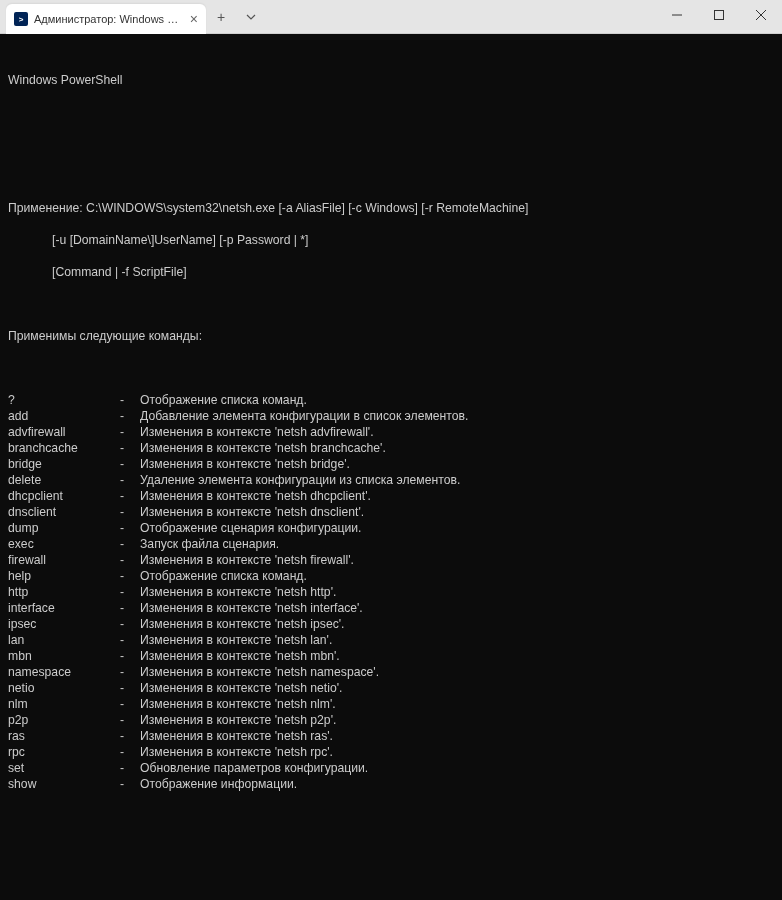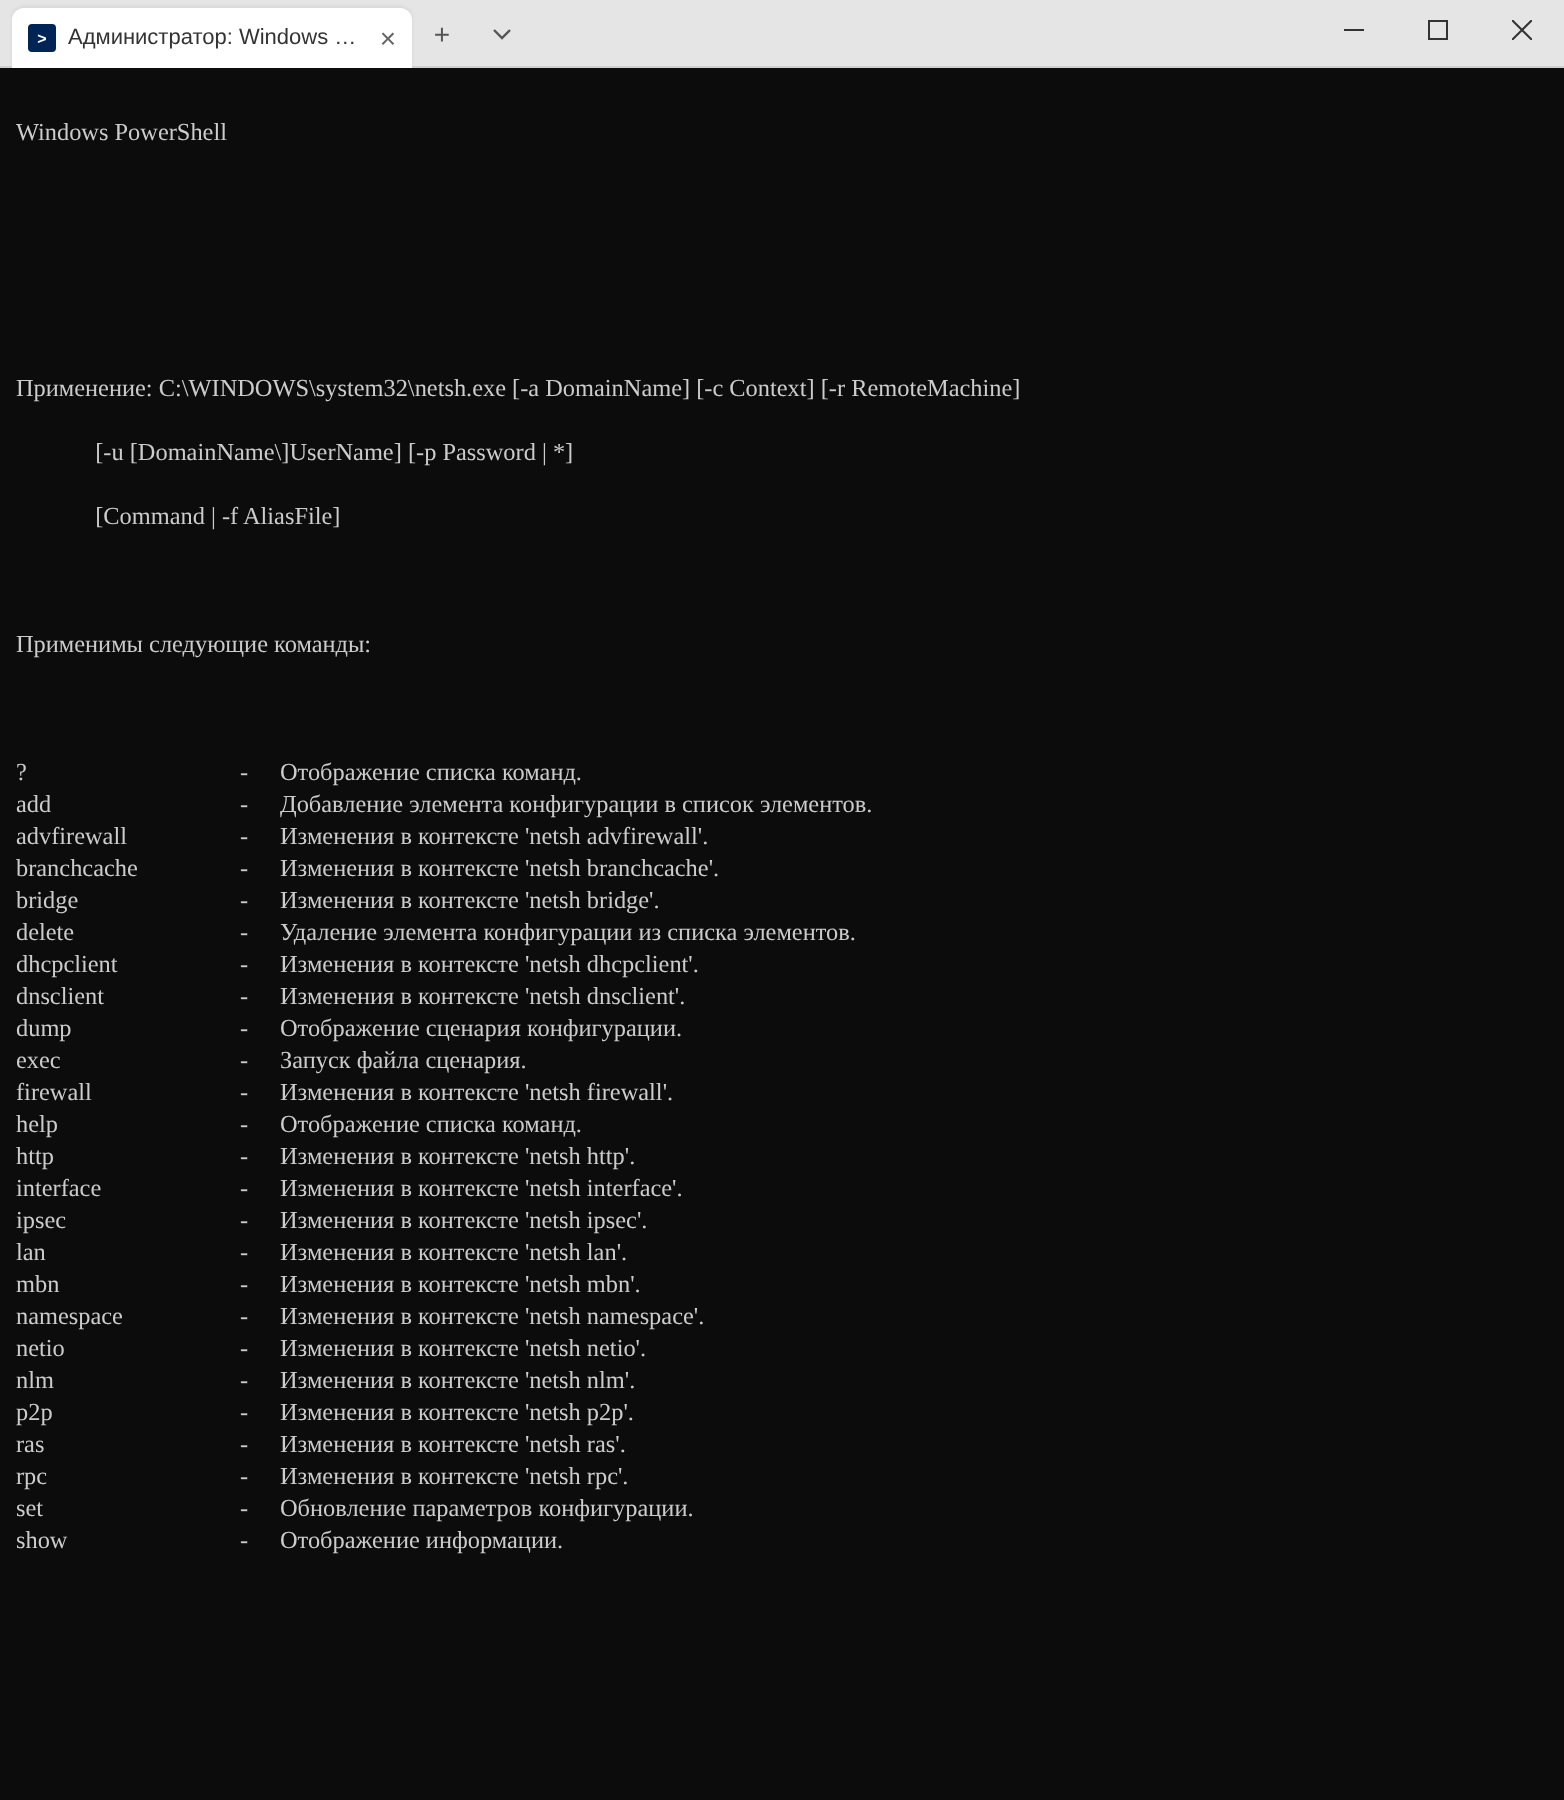--- a/index.html
+++ b/index.html
@@ -88,24 +88,24 @@
       display: flex;
       align-items: center;
       justify-content: center;
       font-size: 12px;
       color: #333;
     }
     .terminal {
       flex: 1;
       background: #0c0c0c;
       color: #cccccc;
-      font-family: Liberation Serif, serif;
+      font-family: Liberation Sans, sans-serif;
       font-size: 12.2px;
       line-height: 16px;
-      padding: 8px 8px;
+      padding: 22px 8px;
       overflow: auto;
       white-space: pre;
       position: relative;
     }
     .terminal::-webkit-scrollbar { width: 14px; }
     .terminal::-webkit-scrollbar-track { background: #f0f0f0; }
     .terminal::-webkit-scrollbar-thumb { background: #c0c0c0; }
     .cmd-row { display: flex; }
     .cmd-name { min-width: 112px; display: inline-block; }
     .cmd-sep  { min-width: 20px; display: inline-block; }
@@ -147,23 +147,23 @@
         </svg>
     </div>
   </div>
 </div>
 
 <div class="terminal">
 <div>Windows PowerShell</div>
 <div>&nbsp;</div>
 <div>&nbsp;</div>
 <div>&nbsp;</div>
-<div>Применение: C:\WINDOWS\system32\netsh.exe [-a DomainName] [-c Context] [-r RemoteMachine]</div>
+<div>Применение: C:\WINDOWS\system32\netsh.exe [-a AliasFile] [-c Windows] [-r RemoteMachine]</div>
 <div>             [-u [DomainName\]UserName] [-p Password | *]</div>
-<div>             [Command | -f AliasFile]</div>
+<div>             [Command | -f ScriptFile]</div>
 <div>&nbsp;</div>
 <div>Применимы следующие команды:</div>
 <div>&nbsp;</div>
 <div id="commands-container"><div class="cmd-row"><span class="cmd-name">?</span><span class="cmd-sep">- </span><span>Отображение списка команд.</span></div><div class="cmd-row"><span class="cmd-name">add</span><span class="cmd-sep">- </span><span>Добавление элемента конфигурации в список элементов.</span></div><div class="cmd-row"><span class="cmd-name">advfirewall</span><span class="cmd-sep">- </span><span>Изменения в контексте 'netsh advfirewall'.</span></div><div class="cmd-row"><span class="cmd-name">branchcache</span><span class="cmd-sep">- </span><span>Изменения в контексте 'netsh branchcache'.</span></div><div class="cmd-row"><span class="cmd-name">bridge</span><span class="cmd-sep">- </span><span>Изменения в контексте 'netsh bridge'.</span></div><div class="cmd-row"><span class="cmd-name">delete</span><span class="cmd-sep">- </span><span>Удаление элемента конфигурации из списка элементов.</span></div><div class="cmd-row"><span class="cmd-name">dhcpclient</span><span class="cmd-sep">- </span><span>Изменения в контексте 'netsh dhcpclient'.</span></div><div class="cmd-row"><span class="cmd-name">dnsclient</span><span class="cmd-sep">- </span><span>Изменения в контексте 'netsh dnsclient'.</span></div><div class="cmd-row"><span class="cmd-name">dump</span><span class="cmd-sep">- </span><span>Отображение сценария конфигурации.</span></div><div class="cmd-row"><span class="cmd-name">exec</span><span class="cmd-sep">- </span><span>Запуск файла сценария.</span></div><div class="cmd-row"><span class="cmd-name">firewall</span><span class="cmd-sep">- </span><span>Изменения в контексте 'netsh firewall'.</span></div><div class="cmd-row"><span class="cmd-name">help</span><span class="cmd-sep">- </span><span>Отображение списка команд.</span></div><div class="cmd-row"><span class="cmd-name">http</span><span class="cmd-sep">- </span><span>Изменения в контексте 'netsh http'.</span></div><div class="cmd-row"><span class="cmd-name">interface</span><span class="cmd-sep">- </span><span>Изменения в контексте 'netsh interface'.</span></div><div class="cmd-row"><span class="cmd-name">ipsec</span><span class="cmd-sep">- </span><span>Изменения в контексте 'netsh ipsec'.</span></div><div class="cmd-row"><span class="cmd-name">lan</span><span class="cmd-sep">- </span><span>Изменения в контексте 'netsh lan'.</span></div><div class="cmd-row"><span class="cmd-name">mbn</span><span class="cmd-sep">- </span><span>Изменения в контексте 'netsh mbn'.</span></div><div class="cmd-row"><span class="cmd-name">namespace</span><span class="cmd-sep">- </span><span>Изменения в контексте 'netsh namespace'.</span></div><div class="cmd-row"><span class="cmd-name">netio</span><span class="cmd-sep">- </span><span>Изменения в контексте 'netsh netio'.</span></div><div class="cmd-row"><span class="cmd-name">nlm</span><span class="cmd-sep">- </span><span>Изменения в контексте 'netsh nlm'.</span></div><div class="cmd-row"><span class="cmd-name">p2p</span><span class="cmd-sep">- </span><span>Изменения в контексте 'netsh p2p'.</span></div><div class="cmd-row"><span class="cmd-name">ras</span><span class="cmd-sep">- </span><span>Изменения в контексте 'netsh ras'.</span></div><div class="cmd-row"><span class="cmd-name">rpc</span><span class="cmd-sep">- </span><span>Изменения в контексте 'netsh rpc'.</span></div><div class="cmd-row"><span class="cmd-name">set</span><span class="cmd-sep">- </span><span>Обновление параметров конфигурации.</span></div><div class="cmd-row"><span class="cmd-name">show</span><span class="cmd-sep">- </span><span>Отображение информации.</span></div></div>
 
 
 
 
 
 

